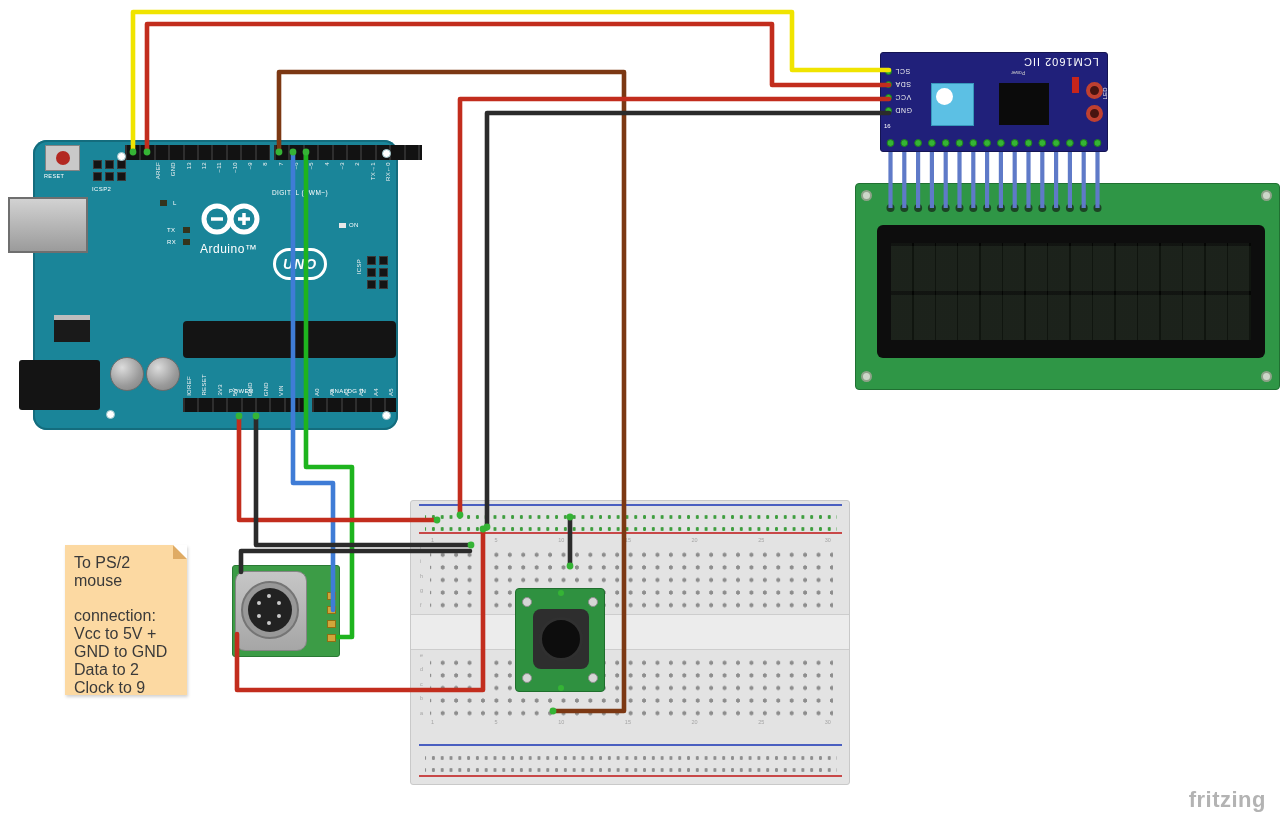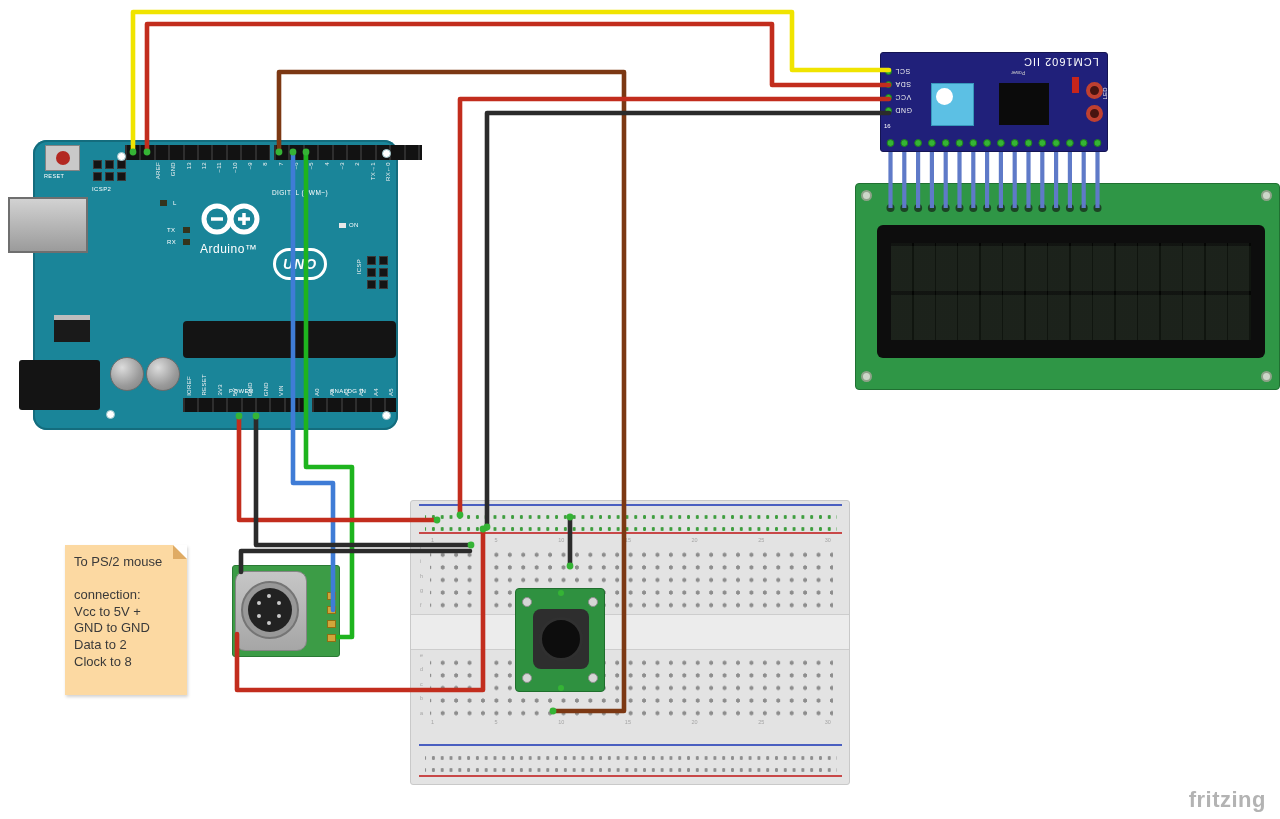--- a/index.html
+++ b/index.html
@@ -134,21 +134,21 @@
   .btn-cap { position:absolute; left:6px; top:8px; width:44px; height:44px; border-radius:50%;
              background:#0d0d0d; border:3px solid #303030; }
   .bpad { position:absolute; width:6px; height:6px; border-radius:50%; background:#35b435; }
   .bp1 { left:42px; top:1px; } .bp2 { left:42px; top:96px; }
 
   
   .note { position:absolute; left:65px; top:545px; width:122px; height:150px; background:#fcd9a2;
           z-index:30; box-shadow:1px 2px 3px rgba(0,0,0,0.18); }
   .note::after { content:""; position:absolute; top:0; right:0; width:0; height:0;
                  border-top:14px solid #fff; border-left:14px solid #dfab64; }
-  .note-text { padding:9px 6px 0 9px; font-size:13px; color:#3a3a3a; }
+  .note-text { padding:9px 6px 0 9px; font-size:16px; color:#3a3a3a; }
   .note-line { display:block; min-height:16.6px; }
 
   .watermark { position:absolute; right:14px; bottom:6px; font-size:22px; font-weight:bold;
                color:#b3b3b3; letter-spacing:0.5px; z-index:5; }
 </style>
 </head>
 <body>
 
 <div class="stage">
 
@@ -403,21 +403,21 @@
   </div>
 
   <div class="note">
     <div class="note-text">
         <span class="note-line">To PS/2 mouse</span>
         <span class="note-line"></span>
         <span class="note-line">connection:</span>
         <span class="note-line">Vcc to 5V +</span>
         <span class="note-line">GND to GND</span>
         <span class="note-line">Data to 2</span>
-        <span class="note-line">Clock to 8</span>
+        <span class="note-line">Clock to 9</span>
       </div>
   </div>
 
   <svg id="wire-svg" width="1280" height="819">
       <polyline points="133,152 133,12 792,12 792,70 889,70" fill="none" stroke="#f0e400" stroke-width="4.6" stroke-linecap="round" stroke-linejoin="round"></polyline>
       <polyline points="147,152 147,24 772,24 772,85 889,85" fill="none" stroke="#c22d1d" stroke-width="4.6" stroke-linecap="round" stroke-linejoin="round"></polyline>
       <polyline points="279,152 279,72 624,72 624,711 553,711" fill="none" stroke="#7c3813" stroke-width="4.6" stroke-linecap="round" stroke-linejoin="round"></polyline>
       <polyline points="889,99 460,99 460,515" fill="none" stroke="#c22d1d" stroke-width="4.6" stroke-linecap="round" stroke-linejoin="round"></polyline>
       <polyline points="889,113 487,113 487,527" fill="none" stroke="#2b2b2b" stroke-width="4.6" stroke-linecap="round" stroke-linejoin="round"></polyline>
       <polyline points="293,152 293,483 333,483 333,610" fill="none" stroke="#3f7cd6" stroke-width="4.6" stroke-linecap="round" stroke-linejoin="round"></polyline>

